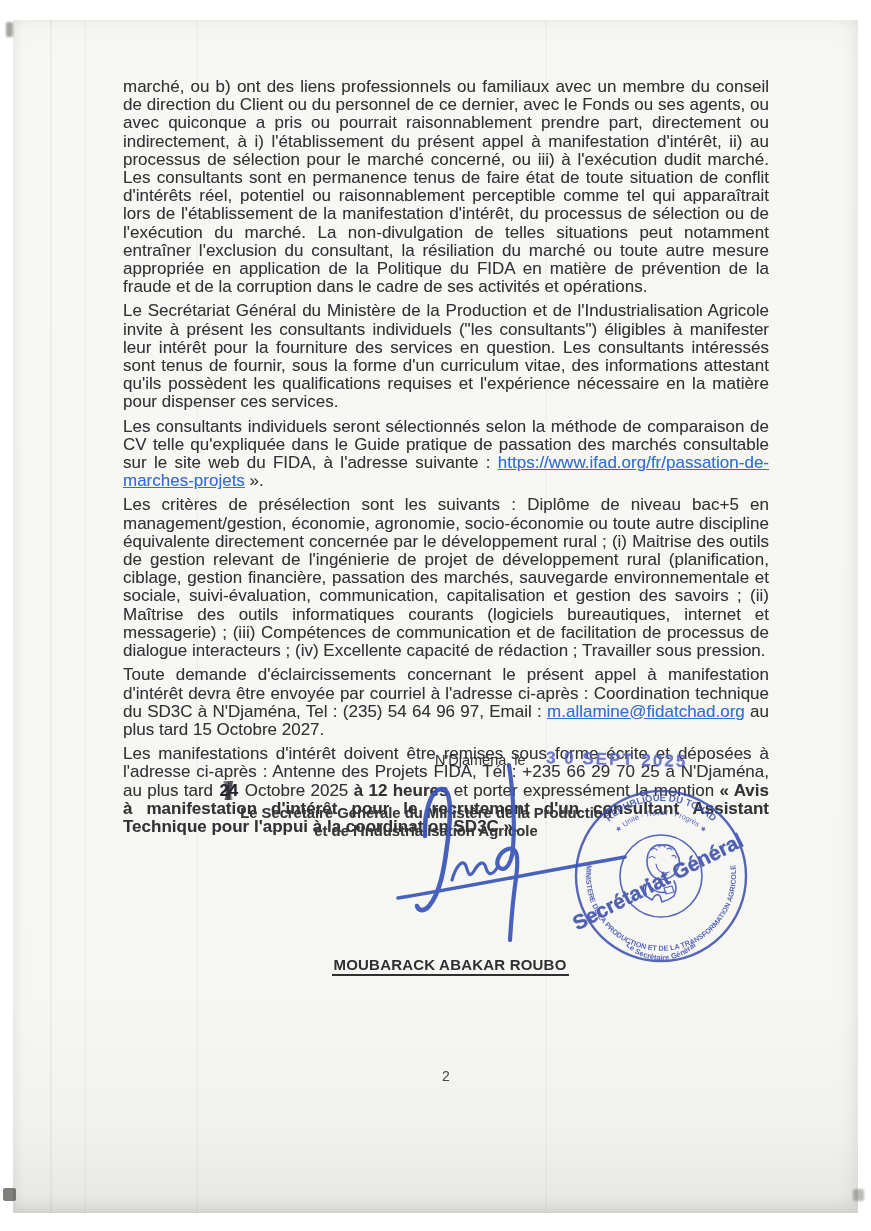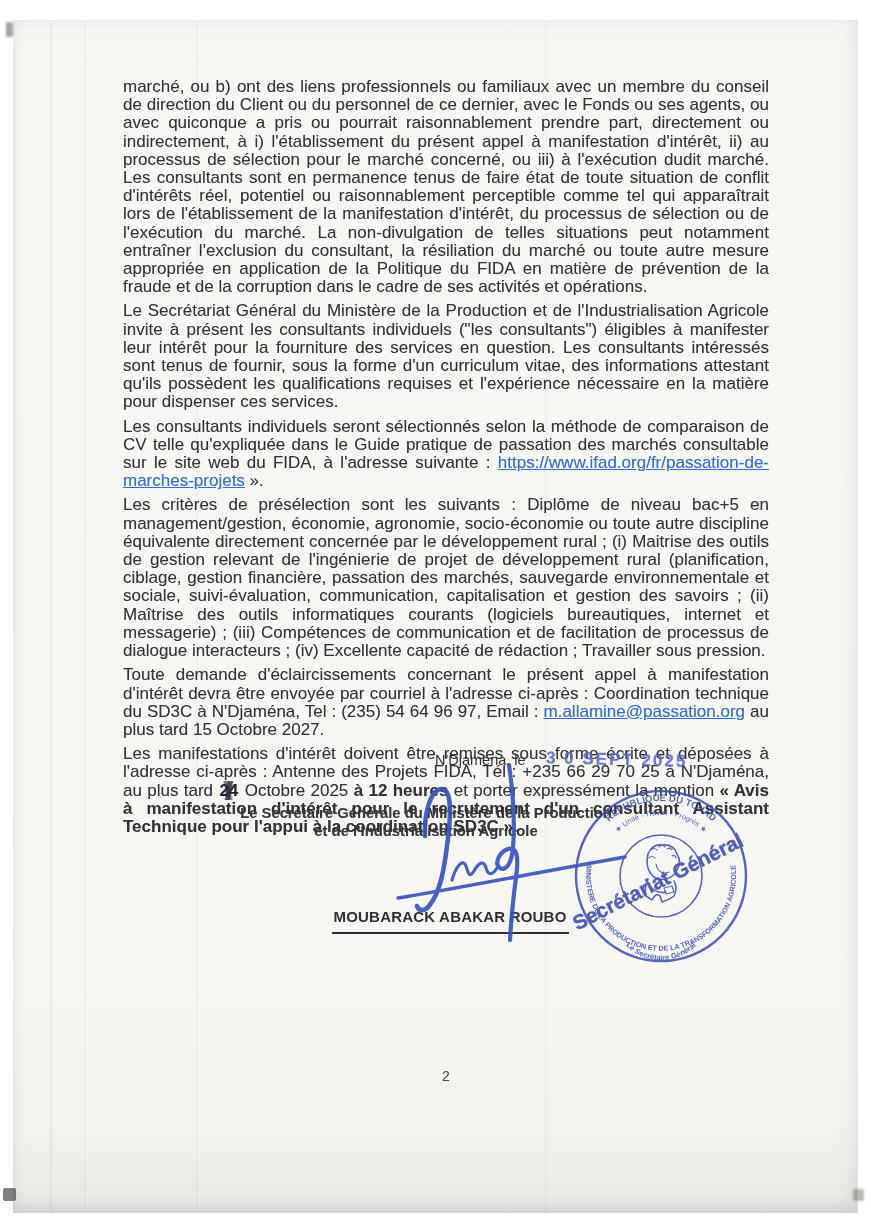--- a/index.html
+++ b/index.html
@@ -44,21 +44,21 @@
   .sig-title{
     position:absolute;left:238px;top:804px;width:376px;z-index:2;text-align:center;
     font-weight:bold;font-size:14.8px;line-height:18px;color:#38383a;
     text-shadow:0 0 .4px rgba(60,60,62,.3);
   }
   .sig-name{
     position:absolute;left:300px;top:908px;width:300px;z-index:4;text-align:center;
   }
   .sig-name span{
     display:inline-block;font-weight:bold;font-size:15px;letter-spacing:.2px;color:#2f2f31;
-    border-bottom:2.5px solid #2f2f31;padding:0 2px 7px 2px;
+    border-bottom:2.5px solid #2f2f31;padding:0 2px 1px 2px;margin-top:48px;
   }
   .pagenum{position:absolute;left:123px;top:1068px;width:646px;text-align:center;font-size:14px;color:#44444a;z-index:2;}
 
   .stamp-svg{position:absolute;left:556px;top:784px;z-index:5;overflow:visible;}
   .sig-svg{position:absolute;left:390px;top:755px;z-index:6;overflow:visible;}
 </style>
 </head>
 <body>
 
 <div class="paper"></div>
@@ -68,21 +68,21 @@
 <div class="fold" style="left:545px;"></div>
 <div class="mark mark-tl"></div>
 <div class="mark mark-bl"></div>
 <div class="mark mark-br"></div>
 
 <div class="content">
   <p><span>marché, ou b) ont des liens professionnels ou familiaux avec un membre du conseil de direction du Client ou du personnel de ce dernier, avec le Fonds ou ses agents, ou avec quiconque a pris ou pourrait raisonnablement prendre part, directement ou indirectement, à i) l'établissement du présent appel à manifestation d'intérêt, ii) au processus de sélection pour le marché concerné, ou iii) à l'exécution dudit marché. Les consultants sont en permanence tenus de faire état de toute situation de conflit d'intérêts réel, potentiel ou raisonnablement perceptible comme tel qui apparaîtrait lors de l'établissement de la manifestation d'intérêt, du processus de sélection ou de l'exécution du marché. La non-divulgation de telles situations peut notamment entraîner l'exclusion du consultant, la résiliation du marché ou toute autre mesure appropriée en application de la Politique du FIDA en matière de prévention de la fraude et de la corruption dans le cadre de ses activités et opérations.</span></p>
   <p><span>Le Secrétariat Général du Ministère de la Production et de l'Industrialisation Agricole invite à présent les consultants individuels ("les consultants") éligibles à manifester leur intérêt pour la fourniture des services en question. Les consultants intéressés sont tenus de fournir, sous la forme d'un curriculum vitae, des informations attestant qu'ils possèdent les qualifications requises et l'expérience nécessaire en la matière pour dispenser ces services.</span></p>
   <p><span>Les consultants individuels seront sélectionnés selon la méthode de comparaison de CV telle qu'expliquée dans le Guide pratique de passation des marchés consultable sur le site web du FIDA, à l'adresse suivante : </span><a class="link">https://www.ifad.org/fr/passation-de-marches-projets</a><span> ».</span></p>
   <p><span>Les critères de présélection sont les suivants : Diplôme de niveau bac+5 en management/gestion, économie, agronomie, socio-économie ou toute autre discipline équivalente directement concernée par le développement rural ; (i) Maitrise des outils de gestion relevant de l'ingénierie de projet de développement rural (planification, ciblage, gestion financière, passation des marchés, sauvegarde environnementale et sociale, suivi-évaluation, communication, capitalisation et gestion des savoirs ; (ii) Maîtrise des outils informatiques courants (logiciels bureautiques, internet et messagerie) ; (iii) Compétences de communication et de facilitation de processus de dialogue interacteurs ; (iv) Excellente capacité de rédaction ; Travailler sous pression.</span></p>
-  <p><span>Toute demande d'éclaircissements concernant le présent appel à manifestation d'intérêt devra être envoyée par courriel à l'adresse ci-après : Coordination technique du SD3C à N'Djaména, Tel : (235) 54 64 96 97, Email : </span><a class="link">m.allamine@passation.org</a><span> au plus tard 15 Octobre 2027.</span></p>
+  <p><span>Toute demande d'éclaircissements concernant le présent appel à manifestation d'intérêt devra être envoyée par courriel à l'adresse ci-après : Coordination technique du SD3C à N'Djaména, Tel : (235) 54 64 96 97, Email : </span><a class="link">m.allamine@fidatchad.org</a><span> au plus tard 15 Octobre 2027.</span></p>
   <p><span>Les manifestations d'intérêt doivent être remises sous forme écrite et déposées à l'adresse ci-après : Antenne des Projets FIDA, Tél : +235 66 29 70 25 à N'Djaména, au plus tard </span><span class="scribble">24</span><span> Octobre 2025 </span><span class="b">à 12 heures</span><span> et porter expressément la mention </span><span class="b">« Avis à manifestation d'intérêt pour le recrutement d'un consultant Assistant Technique pour l'appui à la coordination SD3C ».</span></p>
 </div>
 
 <div class="dateline">
   <span class="label">N'Djaména, le</span>
   <span class="stampdate">3 0 SEPT 2025</span>
 </div>
 
 <div class="sig-title">
   <div>Le Secrétaire Générale du Ministère de la Production</div>

